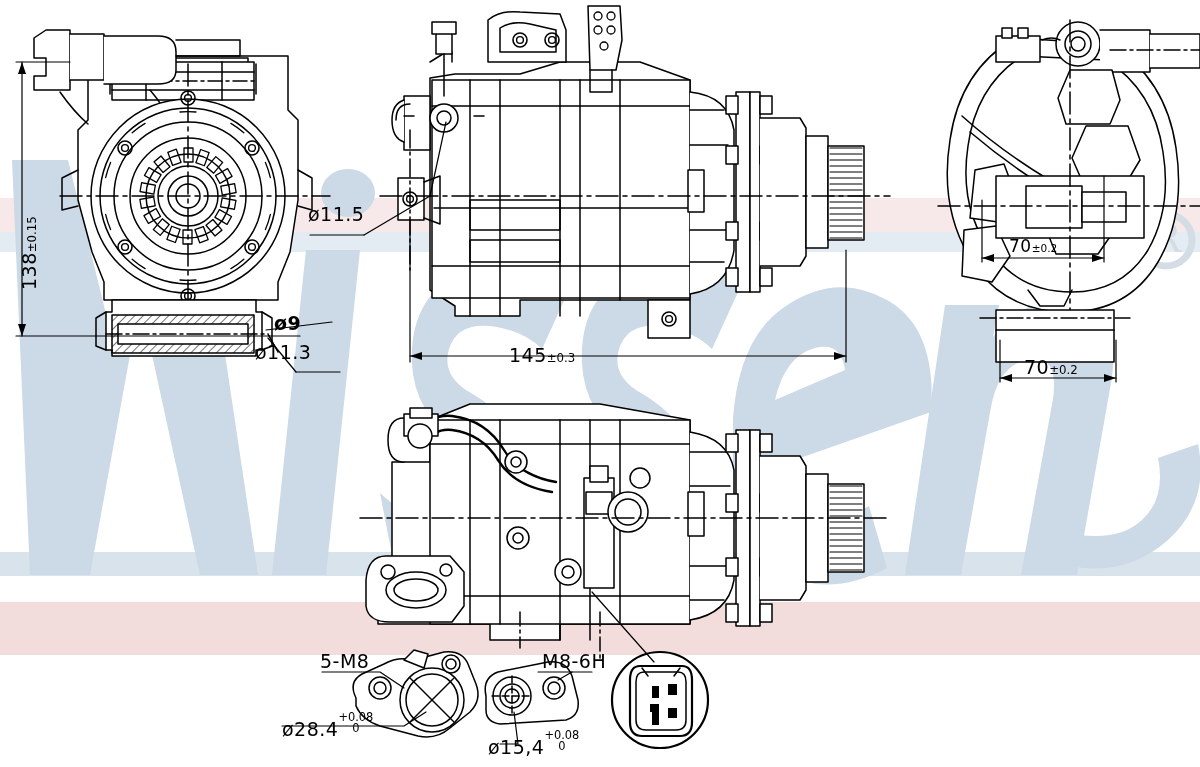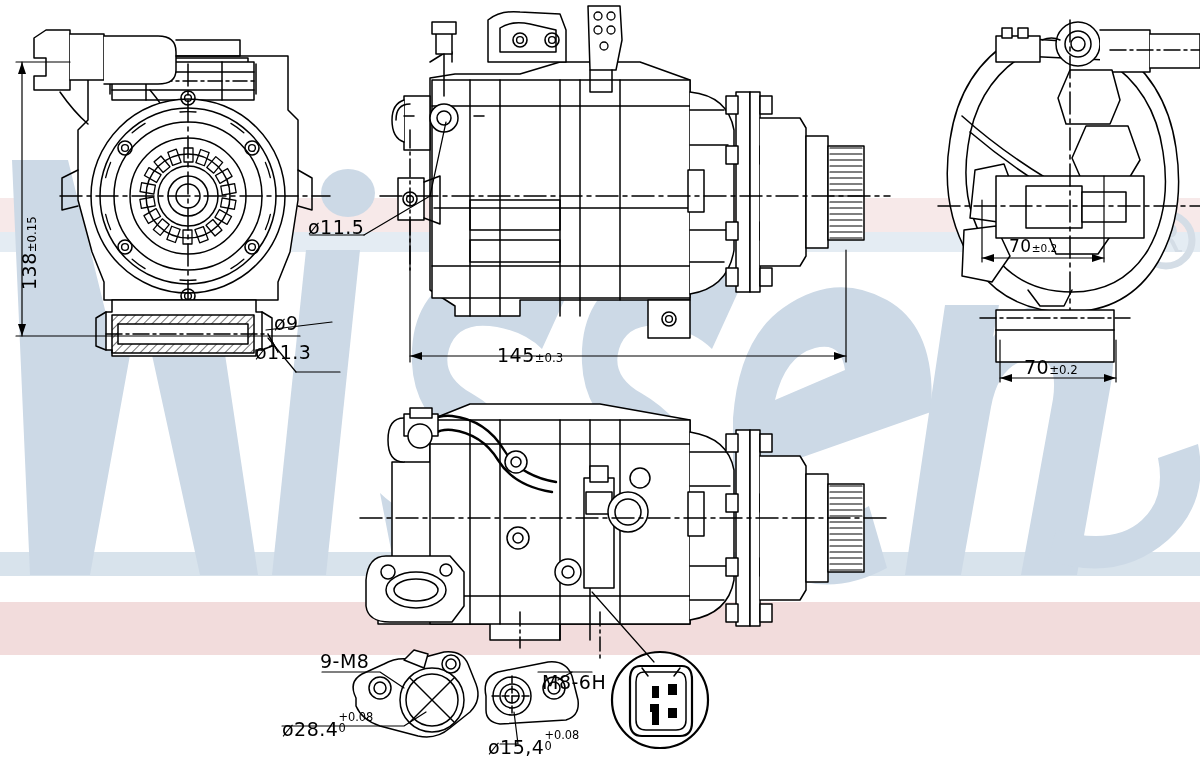--- a/index.html
+++ b/index.html
@@ -11,21 +11,21 @@
   .wm-band{position:absolute;left:0;width:1200px;}
   .wm-text{position:absolute;left:0;top:0;width:1200px;height:767px;}
 
   
   #drawing{position:absolute;left:0;top:0;width:1200px;height:767px;z-index:2;}
   #drawing svg{display:block;}
 
   
   .ann{position:absolute;z-index:3;font-family:"DejaVu Sans",sans-serif;color:#000;white-space:nowrap;letter-spacing:.5px;}
   .ann .tol{font-size:.62em;letter-spacing:0;}
-  .ann .tolstack{display:inline-block;font-size:.6em;line-height:.95em;vertical-align:.35em;letter-spacing:0;text-align:left;}
+  .ann .tolstack{display:inline-block;font-size:.6em;line-height:.95em;vertical-align:.35em;letter-spacing:0;text-align:center;}
   .ann.vert{transform-origin:0 0;}
   .t-main{font-size:19px;}
   .t-med{font-size:17px;}
 </style>
 </head>
 <body>
 
 <div id="stage">
 
   <div id="watermark">
@@ -490,49 +490,49 @@
     </g>
 
     </g>
   </svg>
   </div>
 
   <div class="ann t-main vert" style="left:18px;top:290px;transform:rotate(-90deg);">
     <span>138</span><span class="tol">±0.15</span>
   </div>
 
-  <div class="ann t-main" style="left:308px;top:216px;">
+  <div class="ann t-main" style="left:308px;top:203px;">
     <span>ø11.5</span>
   </div>
 
-  <div class="ann t-main" style="left:274px;top:312px;">
+  <div class="ann t-main" style="left:274px;top:312px;font-weight:bold;">
     <span>ø9</span>
   </div>
 
   <div class="ann t-main" style="left:255px;top:341px;">
     <span>ø11.3</span>
   </div>
 
-  <div class="ann t-main" style="left:497px;top:344px;">
+  <div class="ann t-main" style="left:509px;top:344px;">
     <span>145</span><span class="tol">±0.3</span>
   </div>
 
   <div class="ann t-med" style="left:1009px;top:236px;">
     <span>70</span><span class="tol">±0.2</span>
   </div>
 
   <div class="ann t-main" style="left:1024px;top:356px;">
     <span>70</span><span class="tol">±0.2</span>
   </div>
 
   <div class="ann t-main" style="left:320px;top:650px;">
-    <span>9-M8</span>
-  </div>
-
-  <div class="ann t-main" style="left:542px;top:650px;margin-top:21px;">
+    <span>5-M8</span>
+  </div>
+
+  <div class="ann t-main" style="left:542px;top:650px;">
     <span>M8-6H</span>
   </div>
 
   <div class="ann t-main" style="left:282px;top:712px;">
     <span>ø28.4</span><span class="tolstack"><span>+0.08</span><br><span>0</span></span>
   </div>
 
   <div class="ann t-main" style="left:488px;top:730px;">
     <span>ø15,4</span><span class="tolstack"><span>+0.08</span><br><span>0</span></span>
   </div>

